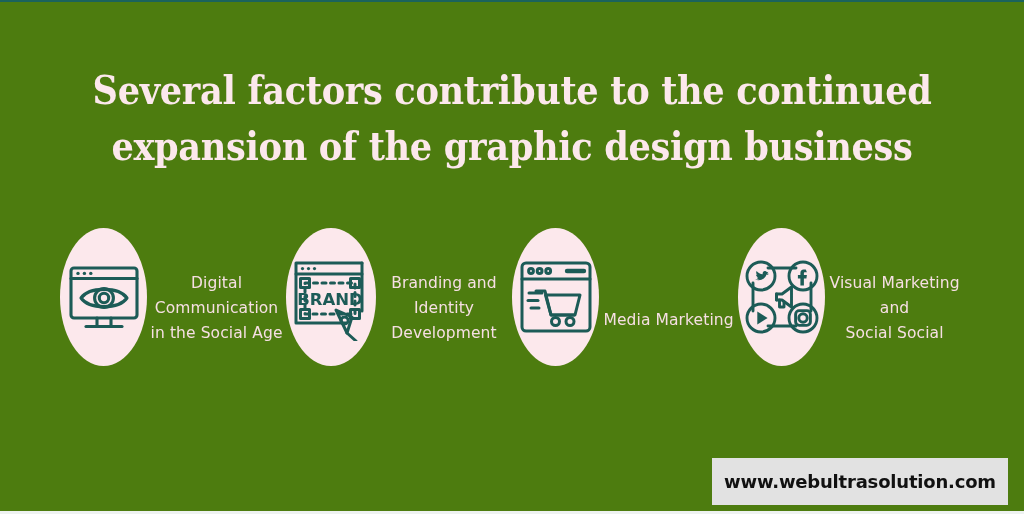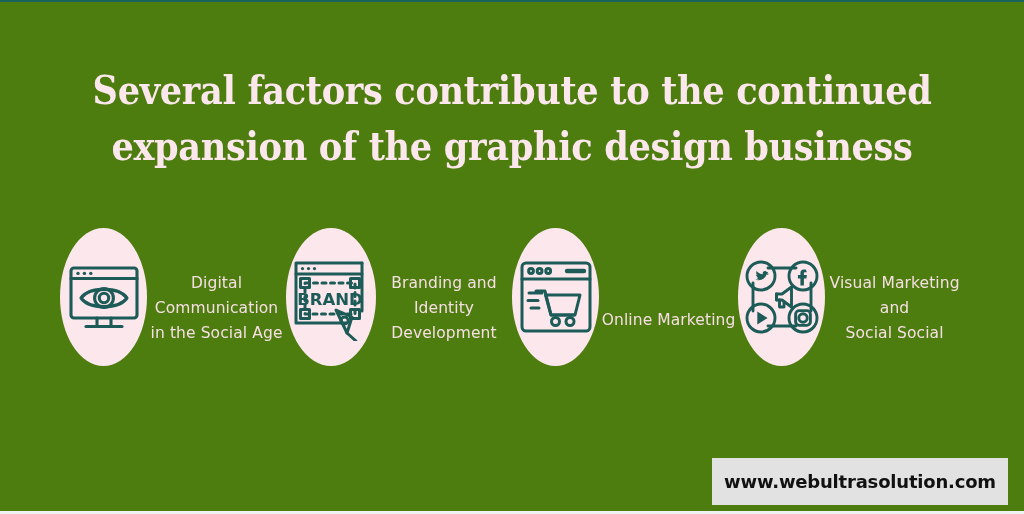--- a/index.html
+++ b/index.html
@@ -224,21 +224,21 @@
 
             <path d="M31.5 40 H66 L61 60 H37 Z"></path>
 
             <circle cx="41.5" cy="66.5" r="4"></circle>
             <circle cx="56" cy="66.5" r="4"></circle>
           </svg>
         </span>
       </div>
       <div class="card-label">
         <br>
-        <span>Online Marketing</span>
+        <span>Media Marketing</span>
       </div>
     </div>
 
     <div class="card">
       <div class="icon-circle">
         <span>
           <svg width="86" height="86" viewBox="0 0 86 86" fill="none" stroke="#1c5b57" stroke-width="2.9" stroke-linecap="round" stroke-linejoin="round">
 
             <path d="M29 14 H57"></path>
             <path d="M29 72 H57"></path>

